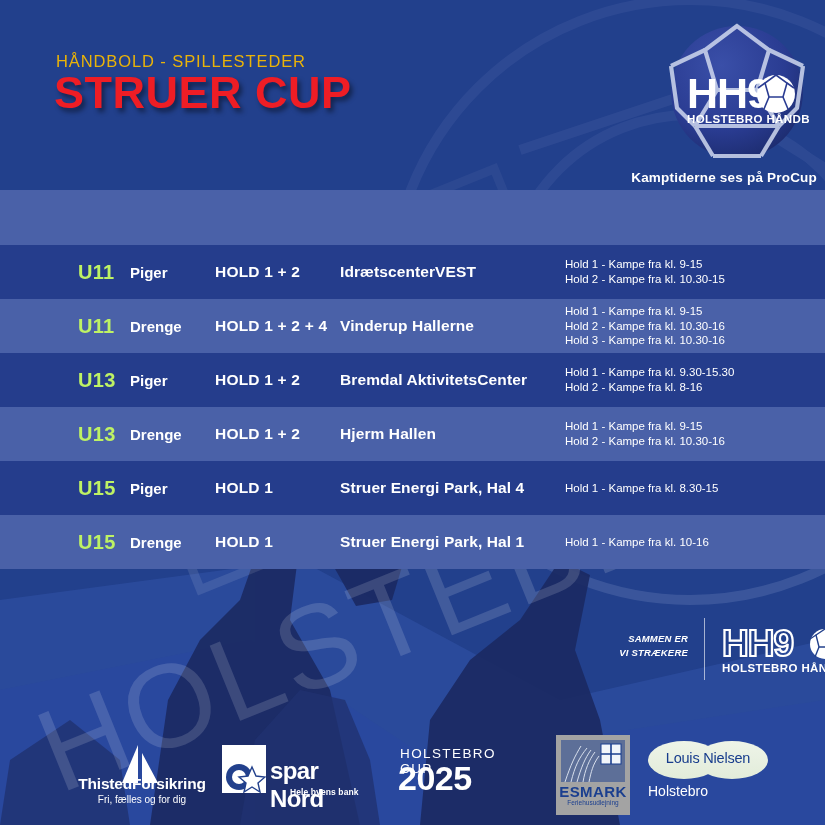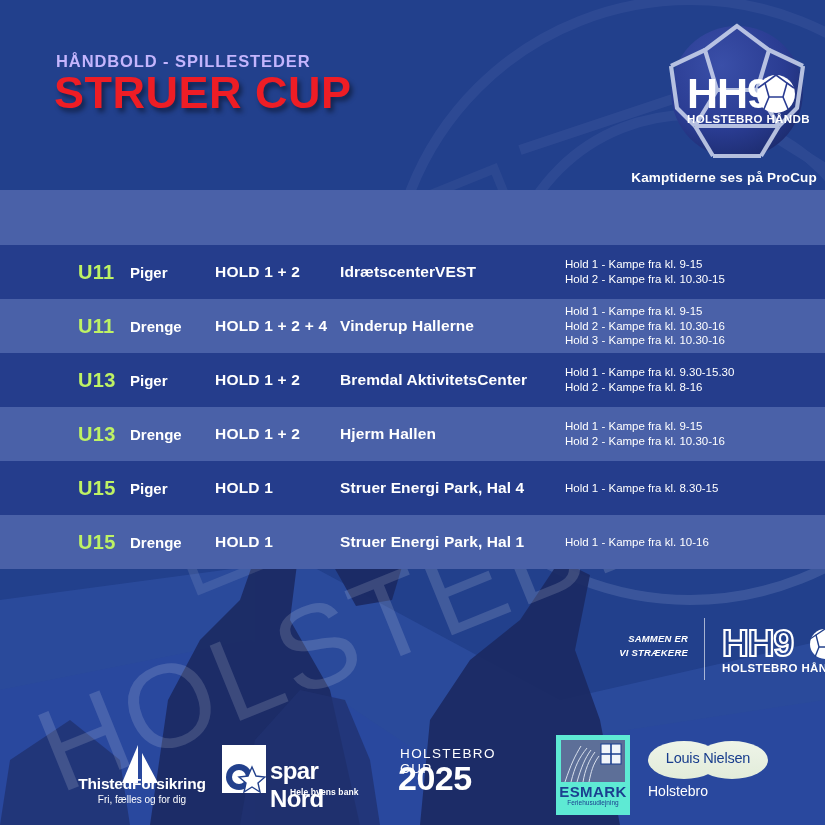--- a/index.html
+++ b/index.html
@@ -12,21 +12,21 @@
 
   
   #bg { position:absolute; inset:0; overflow:hidden; z-index:0; }
   .bg-svg { position:absolute; inset:0; width:825px; height:825px; }
 
   
   #header { position:absolute; left:0; top:0; width:825px; height:190px; z-index:5; }
 
   .hdr-kicker{
     position:absolute; left:56px; top:52px;
-    font-size:16.5px; font-weight:700; color:#c4b5fd;
+    font-size:16.5px; font-weight:400; color:#eab308;
     letter-spacing:.9px;
   }
   .hdr-title{
     position:absolute; left:54px; top:70px;
     font-size:45px; font-weight:700; color:#ee1d25;
     letter-spacing:.5px; line-height:1;
     text-shadow: 3px 4px 5px rgba(0,0,0,.45);
   }
   .hdr-sub{
     position:absolute; left:188px; top:119px;
@@ -116,21 +116,21 @@
   .cup-top{
     position:absolute; left:2px; top:3px;
     font-size:13.5px; font-weight:400; color:#ffffff; letter-spacing:1.4px;
   }
   .cup-year{
     position:absolute; left:0px; top:16px;
     font-size:34px; font-weight:700; color:#fff; letter-spacing:-.5px;
   }
 
   
-  #sp-esmark{ left:556px; top:10px; width:74px; height:80px; background:#5eead4; }
+  #sp-esmark{ left:556px; top:10px; width:74px; height:80px; background:#a3a3a3; }
   .es-img{ position:absolute; left:5px; top:5px; width:64px; height:42px; }
   .es-name{
     position:absolute; left:0; top:48px; width:74px; text-align:center;
     font-size:15px; font-weight:700; color:#1b3f8f; letter-spacing:.4px;
   }
   .es-tag{
     position:absolute; left:0; top:64px; width:74px; text-align:center;
     font-size:6.5px; font-weight:400; color:#1b3f8f;
   }
 

